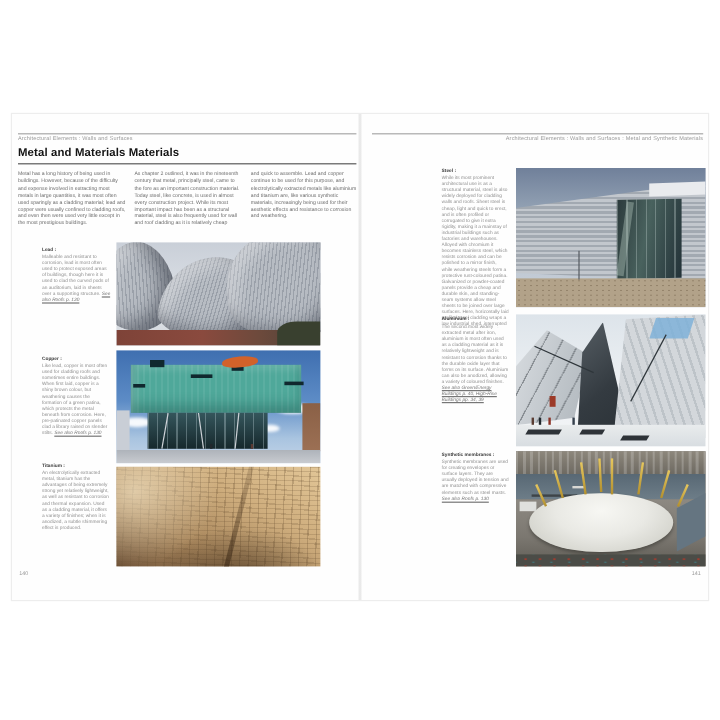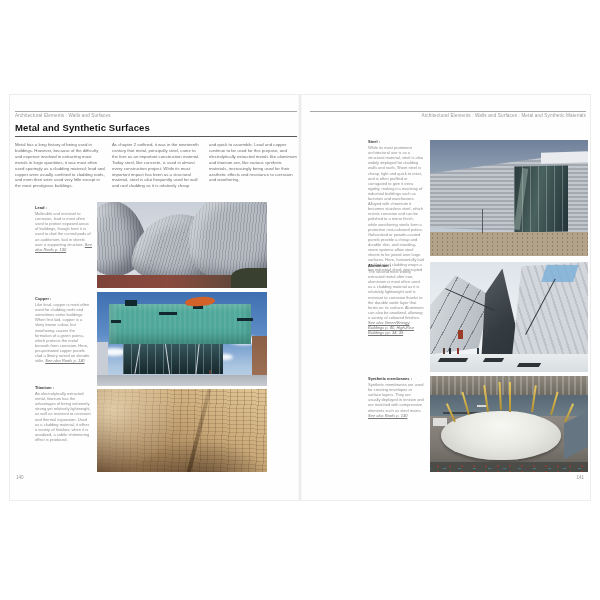--- a/index.html
+++ b/index.html
@@ -143,21 +143,21 @@
   #ph-dome .whitebldg{left:2%;top:44%;width:9%;height:8%;background:#dfe0dd;}
 </style>
 </head>
 <body>
 
 <div class="book">
 
   <div>
     <div class="rule" style="left:5px;top:16px;width:282px;"></div>
     <div class="header-line" style="left:5px;top:18px;">Architectural Elements : Walls and Surfaces</div>
-    <div class="page-title" style="left:5px;top:27px;">Metal and Synthetic Surfaces</div>
+    <div class="page-title" style="left:5px;top:27px;">Metal and Materials Materials</div>
     <div class="rule dark" style="left:5px;top:41px;width:282px;"></div>
 
     <div class="intro">
       <div class="col">Metal has a long history of being used in buildings. However, because of the difficulty and expense involved in extracting most metals in large quantities, it was most often used sparingly as a cladding material; lead and copper were usually confined to cladding roofs, and even then were used very little except in the most prestigious buildings.</div>
       <div class="col">As chapter 2 outlined, it was in the nineteenth century that metal, principally steel, came to the fore as an important construction material. Today steel, like concrete, is used in almost every construction project. While its most important impact has been as a structural material, steel is also frequently used for wall and roof cladding as it is relatively cheap</div>
       <div class="col">and quick to assemble. Lead and copper continue to be used for this purpose, and electrolytically extracted metals like aluminium and titanium are, like various synthetic materials, increasingly being used for their aesthetic effects and resistance to corrosion and weathering.</div>
     </div>
 
     <div class="caption" style="left:25px;top:110px;width:57px;height:80px;">
       <div class="cap-label">Lead :</div>

